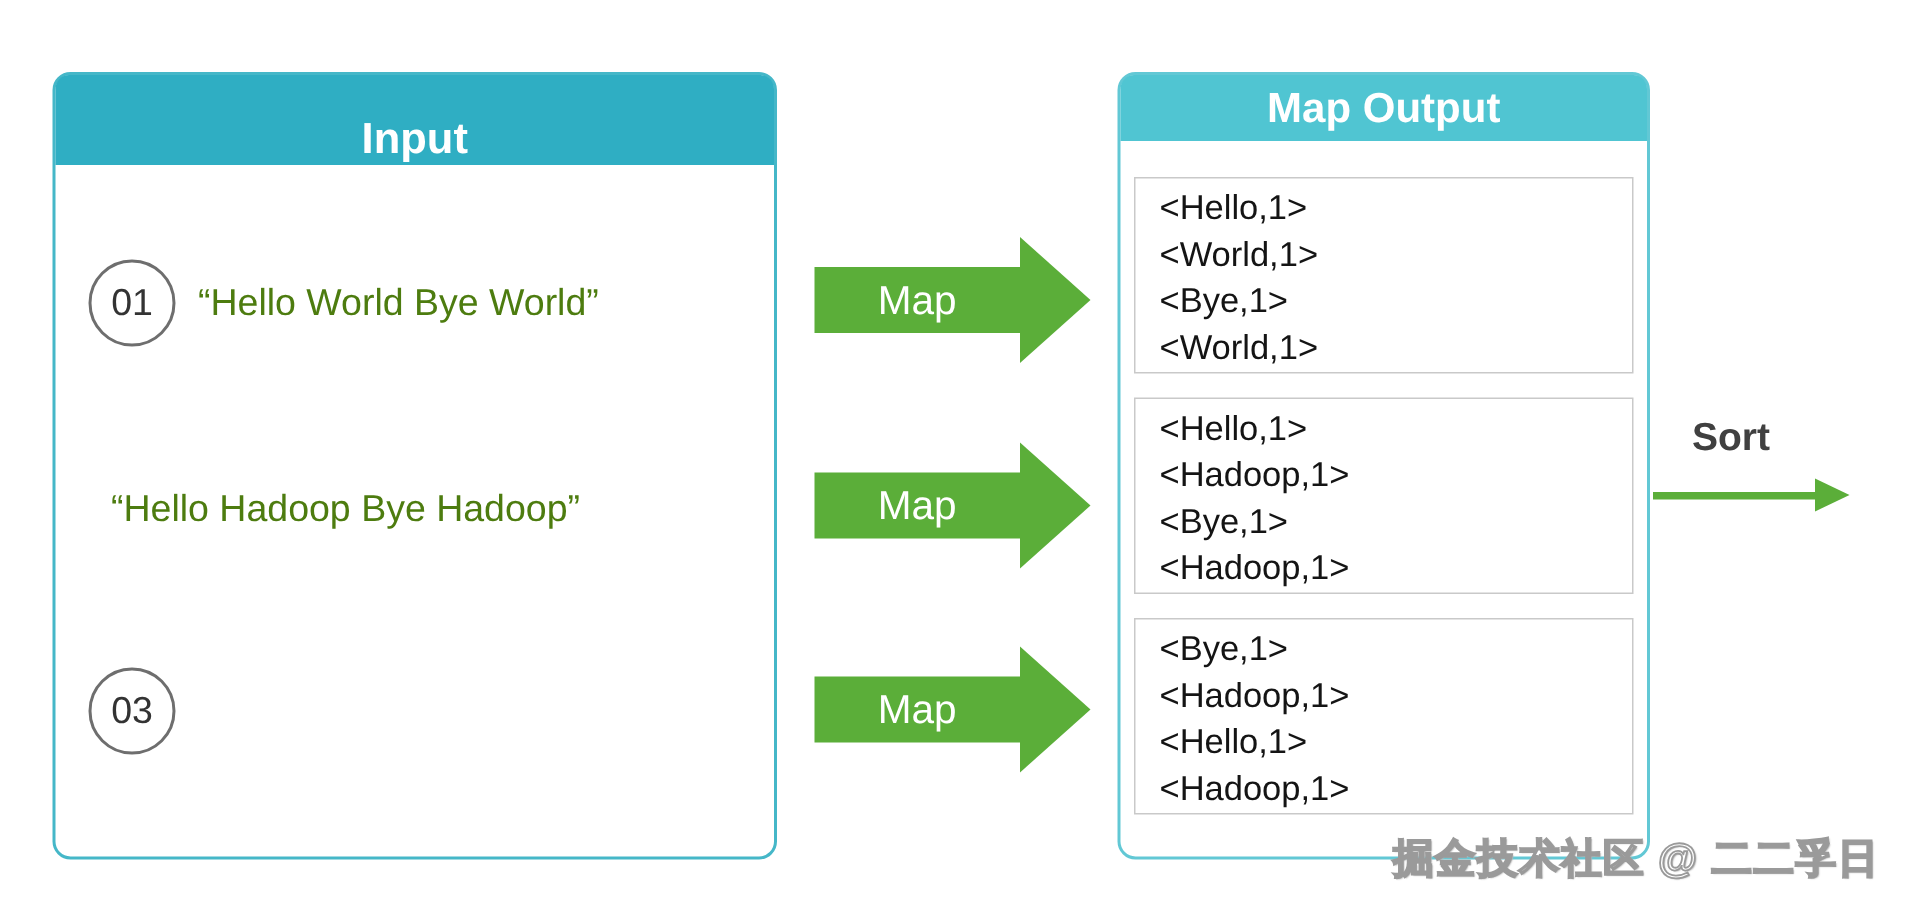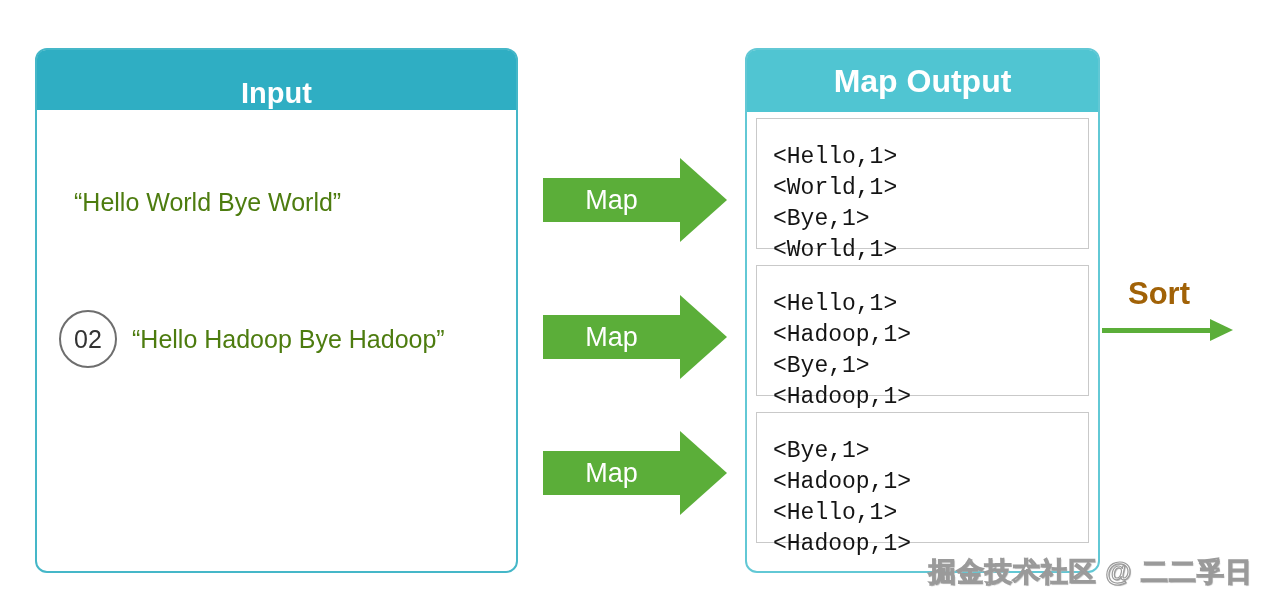--- a/index.html
+++ b/index.html
@@ -95,54 +95,53 @@
   .output-panel {
     position: absolute;
     left: 745px; top: 48px;
     width: 355px; height: 525px;
     background: #ffffff;
     border: 2px solid #62c8d5;
     border-radius: 12px;
     box-sizing: border-box;
   }
   .output-panel .panel-header {
-    height: 62px;
+    height: 44px;
     background: #50c5d2;
     border-radius: 9px 9px 0 0;
     display: flex;
     align-items: center;
     justify-content: center;
     color: #ffffff;
-    font-size: 32px;
+    font-size: 28px;
     font-weight: bold;
   }
   .kv-box {
     position: absolute;
     left: 9px;
     width: 333px; height: 131px;
     border: 1px solid #c9c9c9;
     background: #ffffff;
     box-sizing: border-box;
-    padding: 23px 0 0 16px;
-    font-family: Liberation Mono, monospace;
+    padding: 4px 0 0 16px;
   }
   .kv-line {
     font-size: 23px;
     line-height: 31px;
     color: #141414;
     white-space: nowrap;
   }
 
   
   .sort-label {
     position: absolute;
     left: 1128px; top: 276px;
-    font-size: 31px;
-    font-weight: bold;
-    color: #a16207;
+    font-size: 26px;
+    font-weight: bold;
+    color: #404040;
   }
   .sort-line {
     position: absolute;
     left: 1102px; top: 328px;
     width: 108px; height: 5px;
     background: #5bae39;
   }
   .sort-head {
     position: absolute;
     left: 1210px; top: 319px;
@@ -168,29 +167,32 @@
 </head>
 <body>
 
 <div class="canvas">
 
   <div class="input-panel">
     <div class="panel-header">
       <span>Input</span>
     </div>
     <div class="input-item" style="top: 122px;">
+      <div class="num-circle">
+        <span>01</span>
+      </div>
       <span class="item-text">“Hello World Bye World”</span>
     </div>
     <div class="input-item" style="top: 259px;">
+      <span class="item-text">“Hello Hadoop Bye Hadoop”</span>
+    </div>
+    <div class="input-item" style="top: 394px;">
       <div class="num-circle">
-        <span>02</span>
+        <span>03</span>
       </div>
-      <span class="item-text">“Hello Hadoop Bye Hadoop”</span>
-    </div>
-    <div class="input-item" style="top: 394px;">
     </div>
   </div>
 
   <div class="map-arrow" style="top: 158px;">
     <div class="arrow-body">
       <span class="arrow-label">Map</span>
     </div>
     <div class="arrow-head"></div>
   </div>
   <div class="map-arrow" style="top: 295px;">

